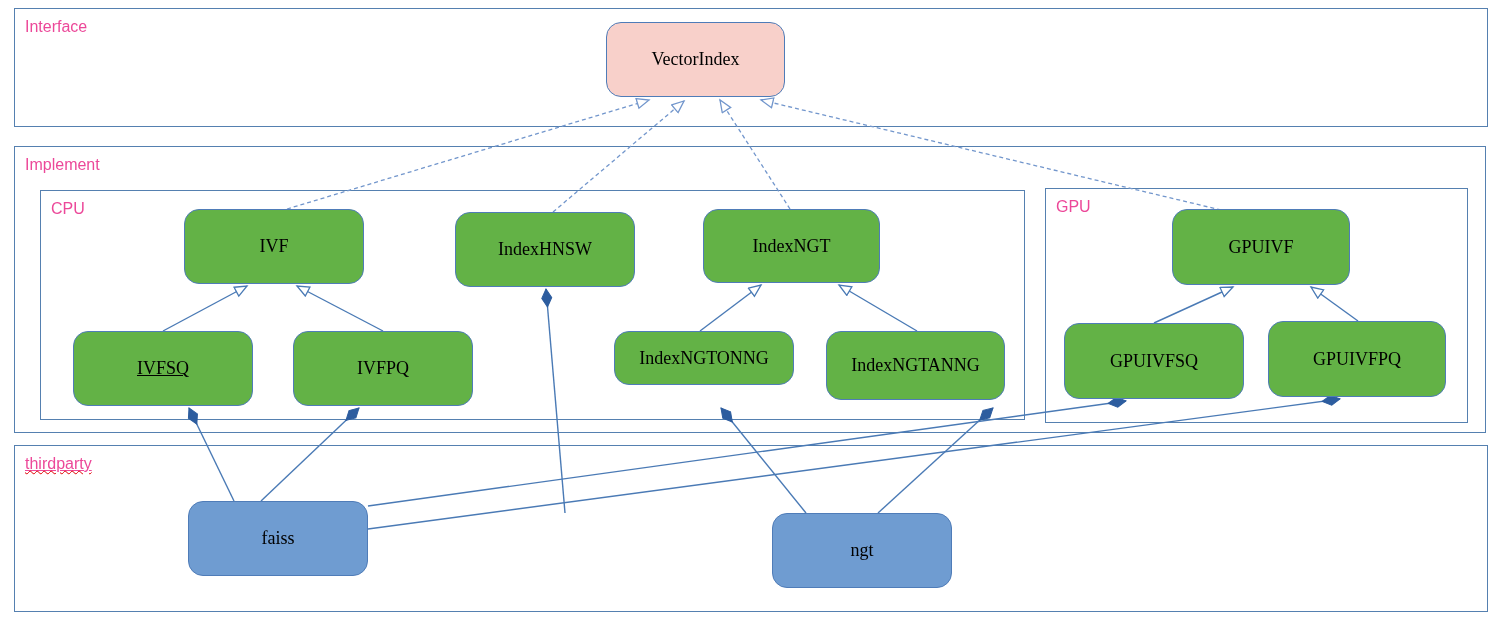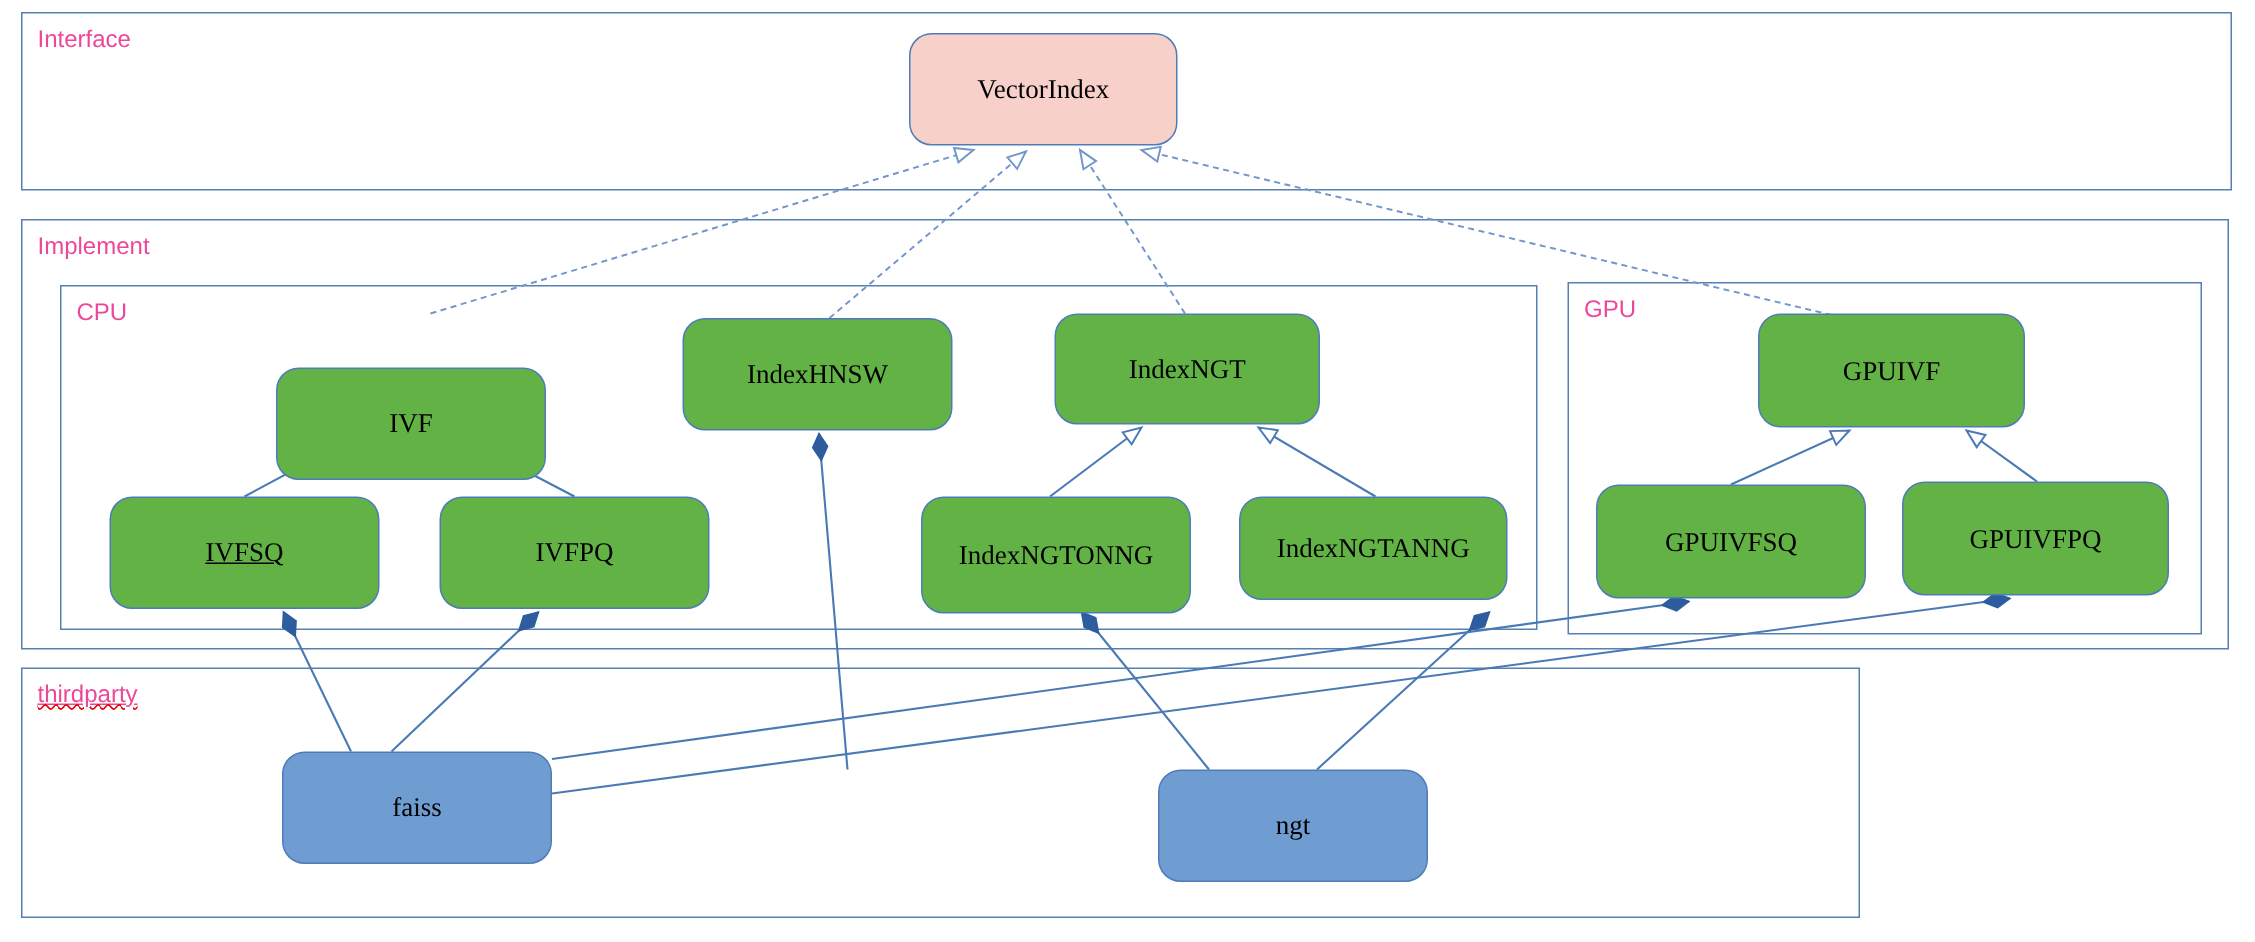--- a/index.html
+++ b/index.html
@@ -12,36 +12,36 @@
   .canvas{position:relative;width:1503px;height:628px;background:#fff;overflow:hidden;}
 
   .container{position:absolute;border:1.5px solid var(--container-border);background:transparent;}
   .container-label{position:absolute;left:10px;top:9px;font-size:16px;color:#ec4899;
                    font-family:"Liberation Sans",sans-serif;white-space:nowrap;}
 
   #c-interface{left:14px;top:8px;width:1474px;height:119px;}
   #c-implement{left:14px;top:146px;width:1472px;height:287px;}
   #c-cpu{left:40px;top:190px;width:985px;height:230px;}
   #c-gpu{left:1045px;top:188px;width:423px;height:235px;}
-  #c-thirdparty{left:14px;top:445px;width:1226px;height:167px;}
+  #c-thirdparty{left:14px;top:445px;width:1474px;height:167px;}
 
   .node{position:absolute;border:1.5px solid var(--node-border);border-radius:15px;
         display:flex;align-items:center;justify-content:center;
         font-family:"Liberation Serif","DejaVu Serif",serif;font-size:18px;color:#000;}
   .node.pink{background:var(--pink);}
   .node.green{background:var(--green);}
   .node.blue{background:var(--blue);}
 
   #n-vectorindex{left:606px;top:22px;width:179px;height:75px;}
-  #n-ivf{left:184px;top:209px;width:180px;height:75px;margin-top:36px;}
+  #n-ivf{left:184px;top:209px;width:180px;height:75px;}
   #n-indexhnsw{left:455px;top:212px;width:180px;height:75px;text-align:center;}
   #n-indexngt{left:703px;top:209px;width:177px;height:74px;}
   #n-ivfsq{left:73px;top:331px;width:180px;height:75px;text-decoration:underline;}
   #n-ivfpq{left:293px;top:331px;width:180px;height:75px;}
-  #n-indexngtonng{left:614px;top:331px;width:180px;height:78px;}
+  #n-indexngtonng{left:614px;top:331px;width:180px;height:54px;}
   #n-indexngtanng{left:826px;top:331px;width:179px;height:69px;}
   #n-gpuivf{left:1172px;top:209px;width:178px;height:76px;}
   #n-gpuivfsq{left:1064px;top:323px;width:180px;height:76px;}
   #n-gpuivfpq{left:1268px;top:321px;width:178px;height:76px;}
   #n-faiss{left:188px;top:501px;width:180px;height:75px;}
   #n-hnswlib{left:483px;top:513px;width:173px;height:79px;}
   #n-ngt{left:772px;top:513px;width:180px;height:75px;}
 
   svg.edges{position:absolute;left:0;top:0;width:1503px;height:628px;pointer-events:none;}
   .edge-solid{stroke:var(--connector);stroke-width:1.4;fill:none;}

